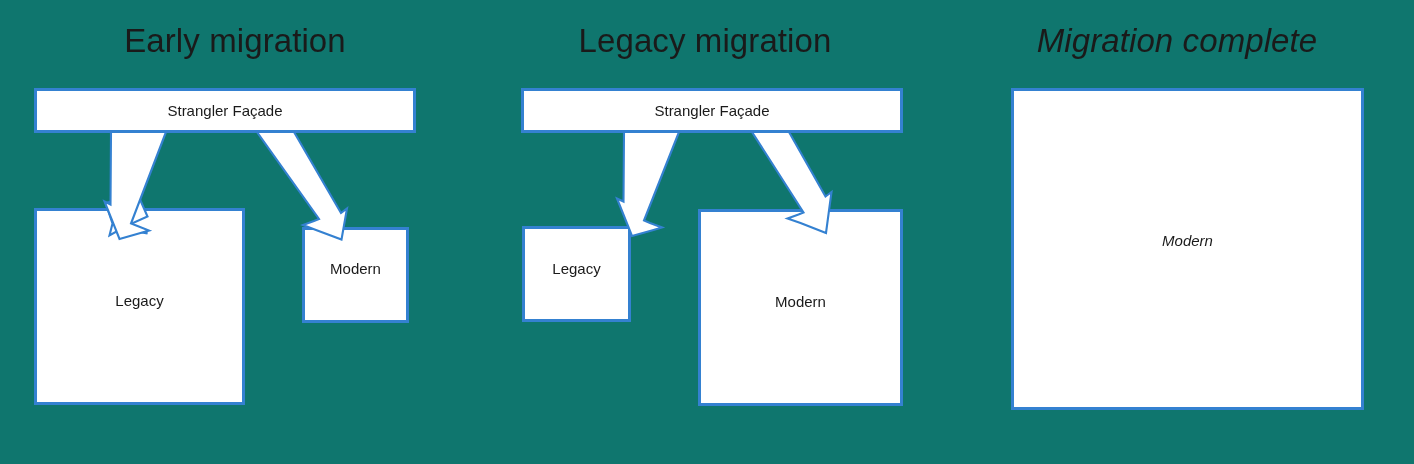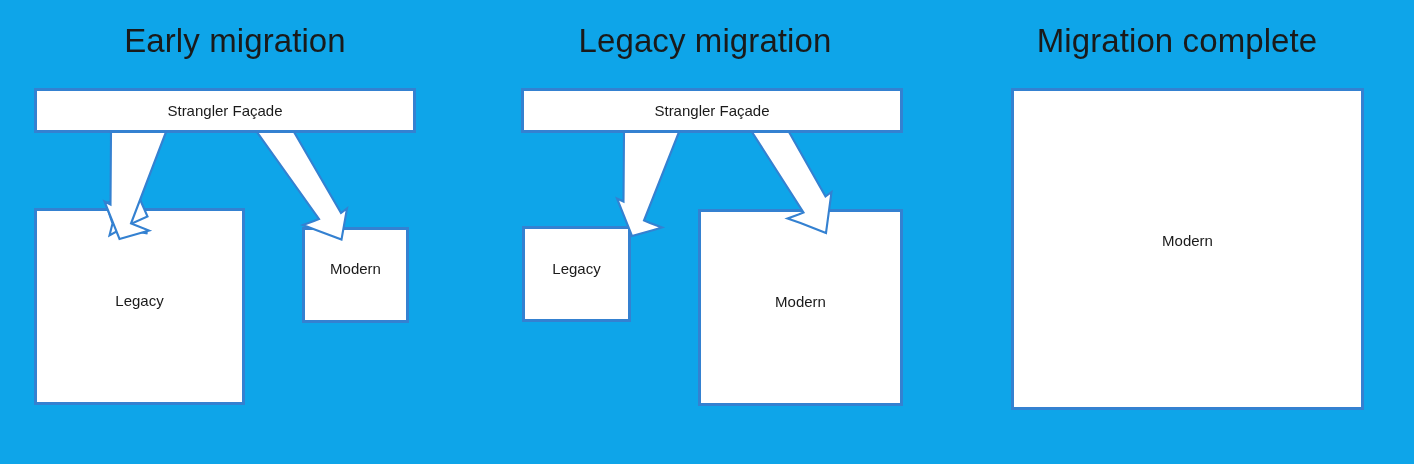--- a/index.html
+++ b/index.html
@@ -21,21 +21,21 @@
   }
 
   
   .panel {
     position: absolute;
     top: 0;
     height: 464px;
   }
   #panel-early    { left: 0px;    width: 470px; }
   #panel-later    { left: 470px;  width: 470px; }
-  #panel-complete { left: 940px;  width: 474px; }
+  #panel-complete { left: 940px;  width: 474px; font-style: italic; }
 
   
   .panel-title {
     position: absolute;
     top: 22px;
     width: 100%;
     text-align: center;
     font-family: "Liberation Sans", sans-serif;
     font-size: 33px;
     font-weight: 300;
@@ -101,21 +101,21 @@
   .block-arrow {
     fill: #ffffff;
     stroke: #3481D1;
     stroke-width: 2.1;
     stroke-linejoin: miter;
   }
 </style>
 </head>
 <body style="background: rgb(255, 255, 255);">
 
-<div id="canvas" style="background: #0ea5e9;">
+<div id="canvas" style="background: #0f766e;">
 
   <div class="panel" id="panel-early">
 
     <div class="panel-title" style="color: rgb(26, 26, 26);">Early migration</div>
 
     <div class="box" id="box-facade-early" style="border-color: rgb(52, 129, 209);">
       <span class="box-label" style="color: rgb(26, 26, 26);">Strangler Façade</span>
     </div>
 
     <div class="box" id="box-legacy-early" style="border-color: rgb(52, 129, 209);">

